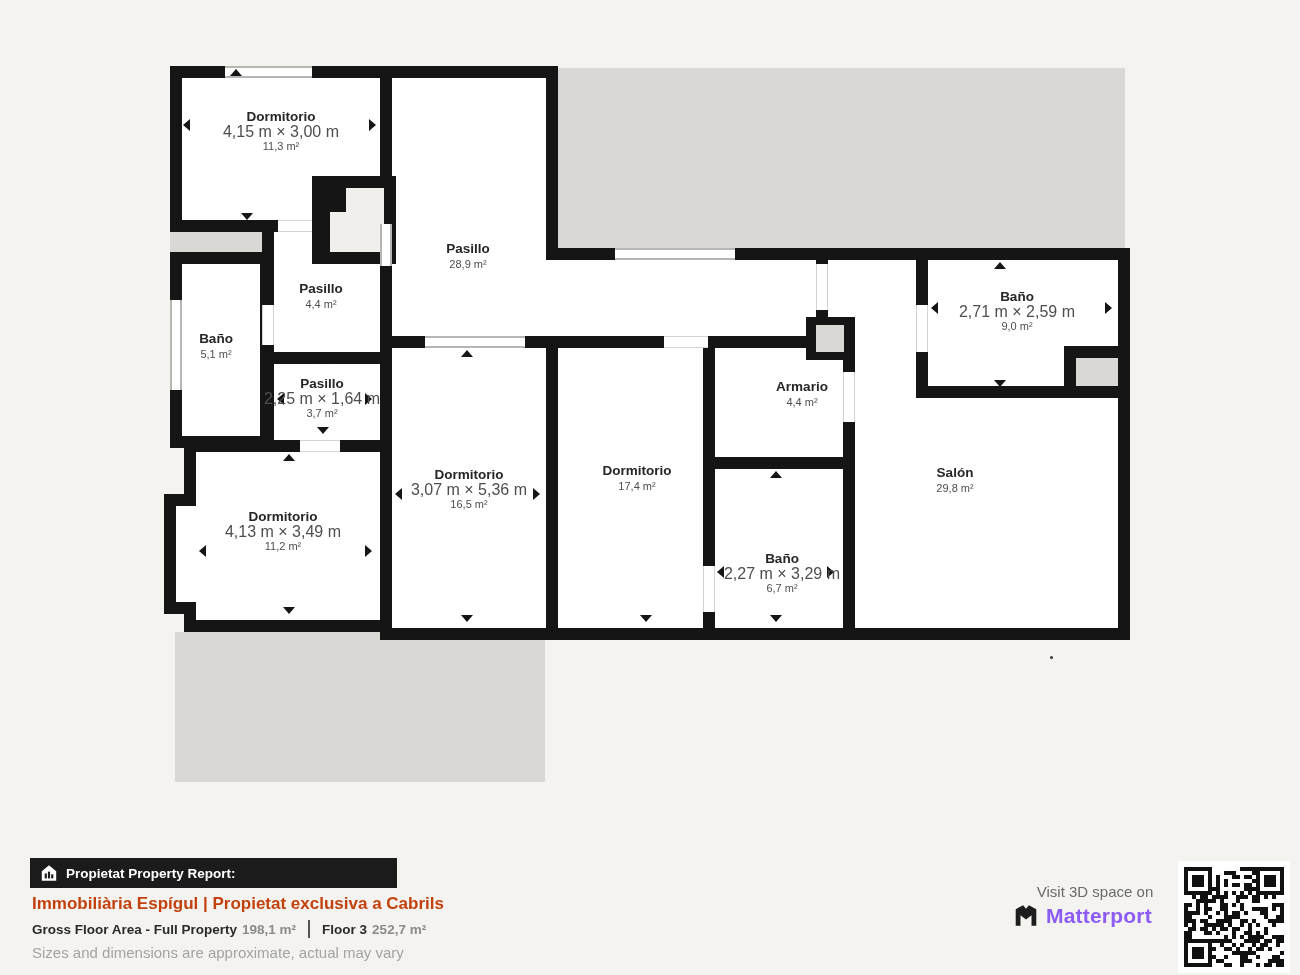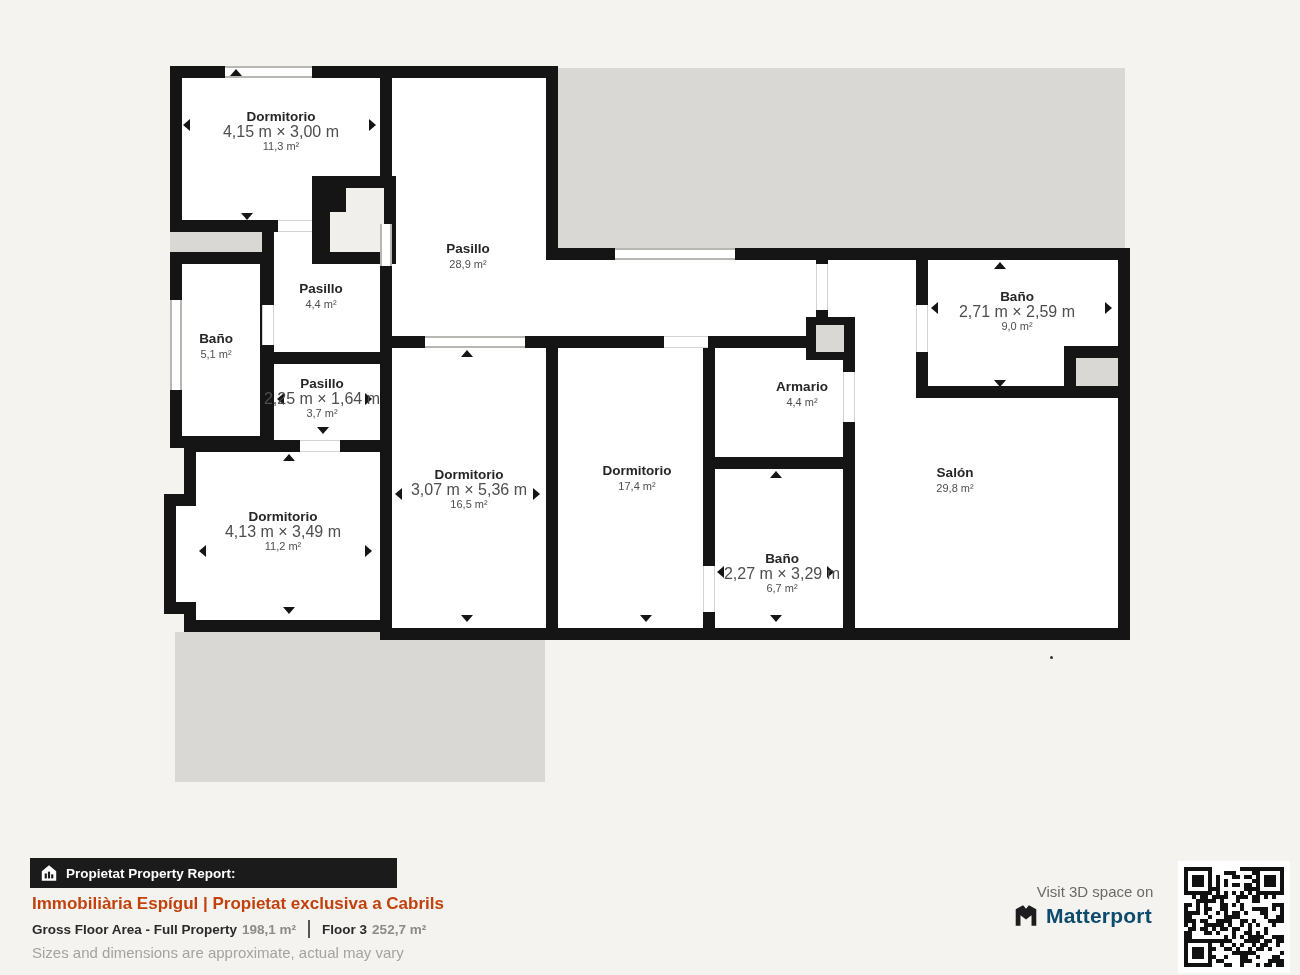--- a/index.html
+++ b/index.html
@@ -27,21 +27,21 @@
   .footer-bar{position:absolute;left:30px;top:858px;width:367px;height:30px;background:#1b1b1b;display:flex;align-items:center;padding-left:10px;box-sizing:border-box;}
   .footer-bar span{color:#fff;font-weight:bold;font-size:13.5px;margin-left:8px;}
   .f-title{position:absolute;left:32px;top:894px;font-size:17px;font-weight:bold;color:#c2410c;}
   .f-line3{position:absolute;left:32px;top:920px;font-size:13.5px;color:#2a2a2a;display:flex;align-items:center;}
   .f-line3 b{font-weight:bold;color:#2a2a2a;}
   .f-line3 .val{color:#8b8b88;font-weight:bold;margin-left:5px;}
   .f-sep{display:inline-block;width:0;height:18px;border-left:2px solid #555;margin:0 12px;}
   .f-disc{position:absolute;left:32px;top:944px;font-size:15px;color:#a3a3a0;}
   .visit{position:absolute;left:1035px;top:883px;width:120px;text-align:center;font-size:15px;color:#6a6a68;}
   .mp-logo{position:absolute;left:1013px;top:903px;display:flex;align-items:center;}
-  .mp-logo span{font-size:21px;font-weight:bold;color:#0c4a6e;margin-left:7px;letter-spacing:0.2px;}
+  .mp-logo span{font-size:21px;font-weight:bold;color:#8b5cf6;margin-left:7px;letter-spacing:0.2px;}
   .qr-wrap{position:absolute;left:1178px;top:861px;width:112px;height:112px;background:#fff;display:flex;align-items:center;justify-content:center;}
   .dot{position:absolute;left:1050px;top:656px;width:3px;height:3px;background:#333;border-radius:50%;}
 </style>
 </head>
 <body>
 
 <div class="plan">
 
   <div class="wm-big">ESPIGUL</div>
   <div class="wm-sm" style="left:715px;top:482px;">REAL ESTATE</div>

